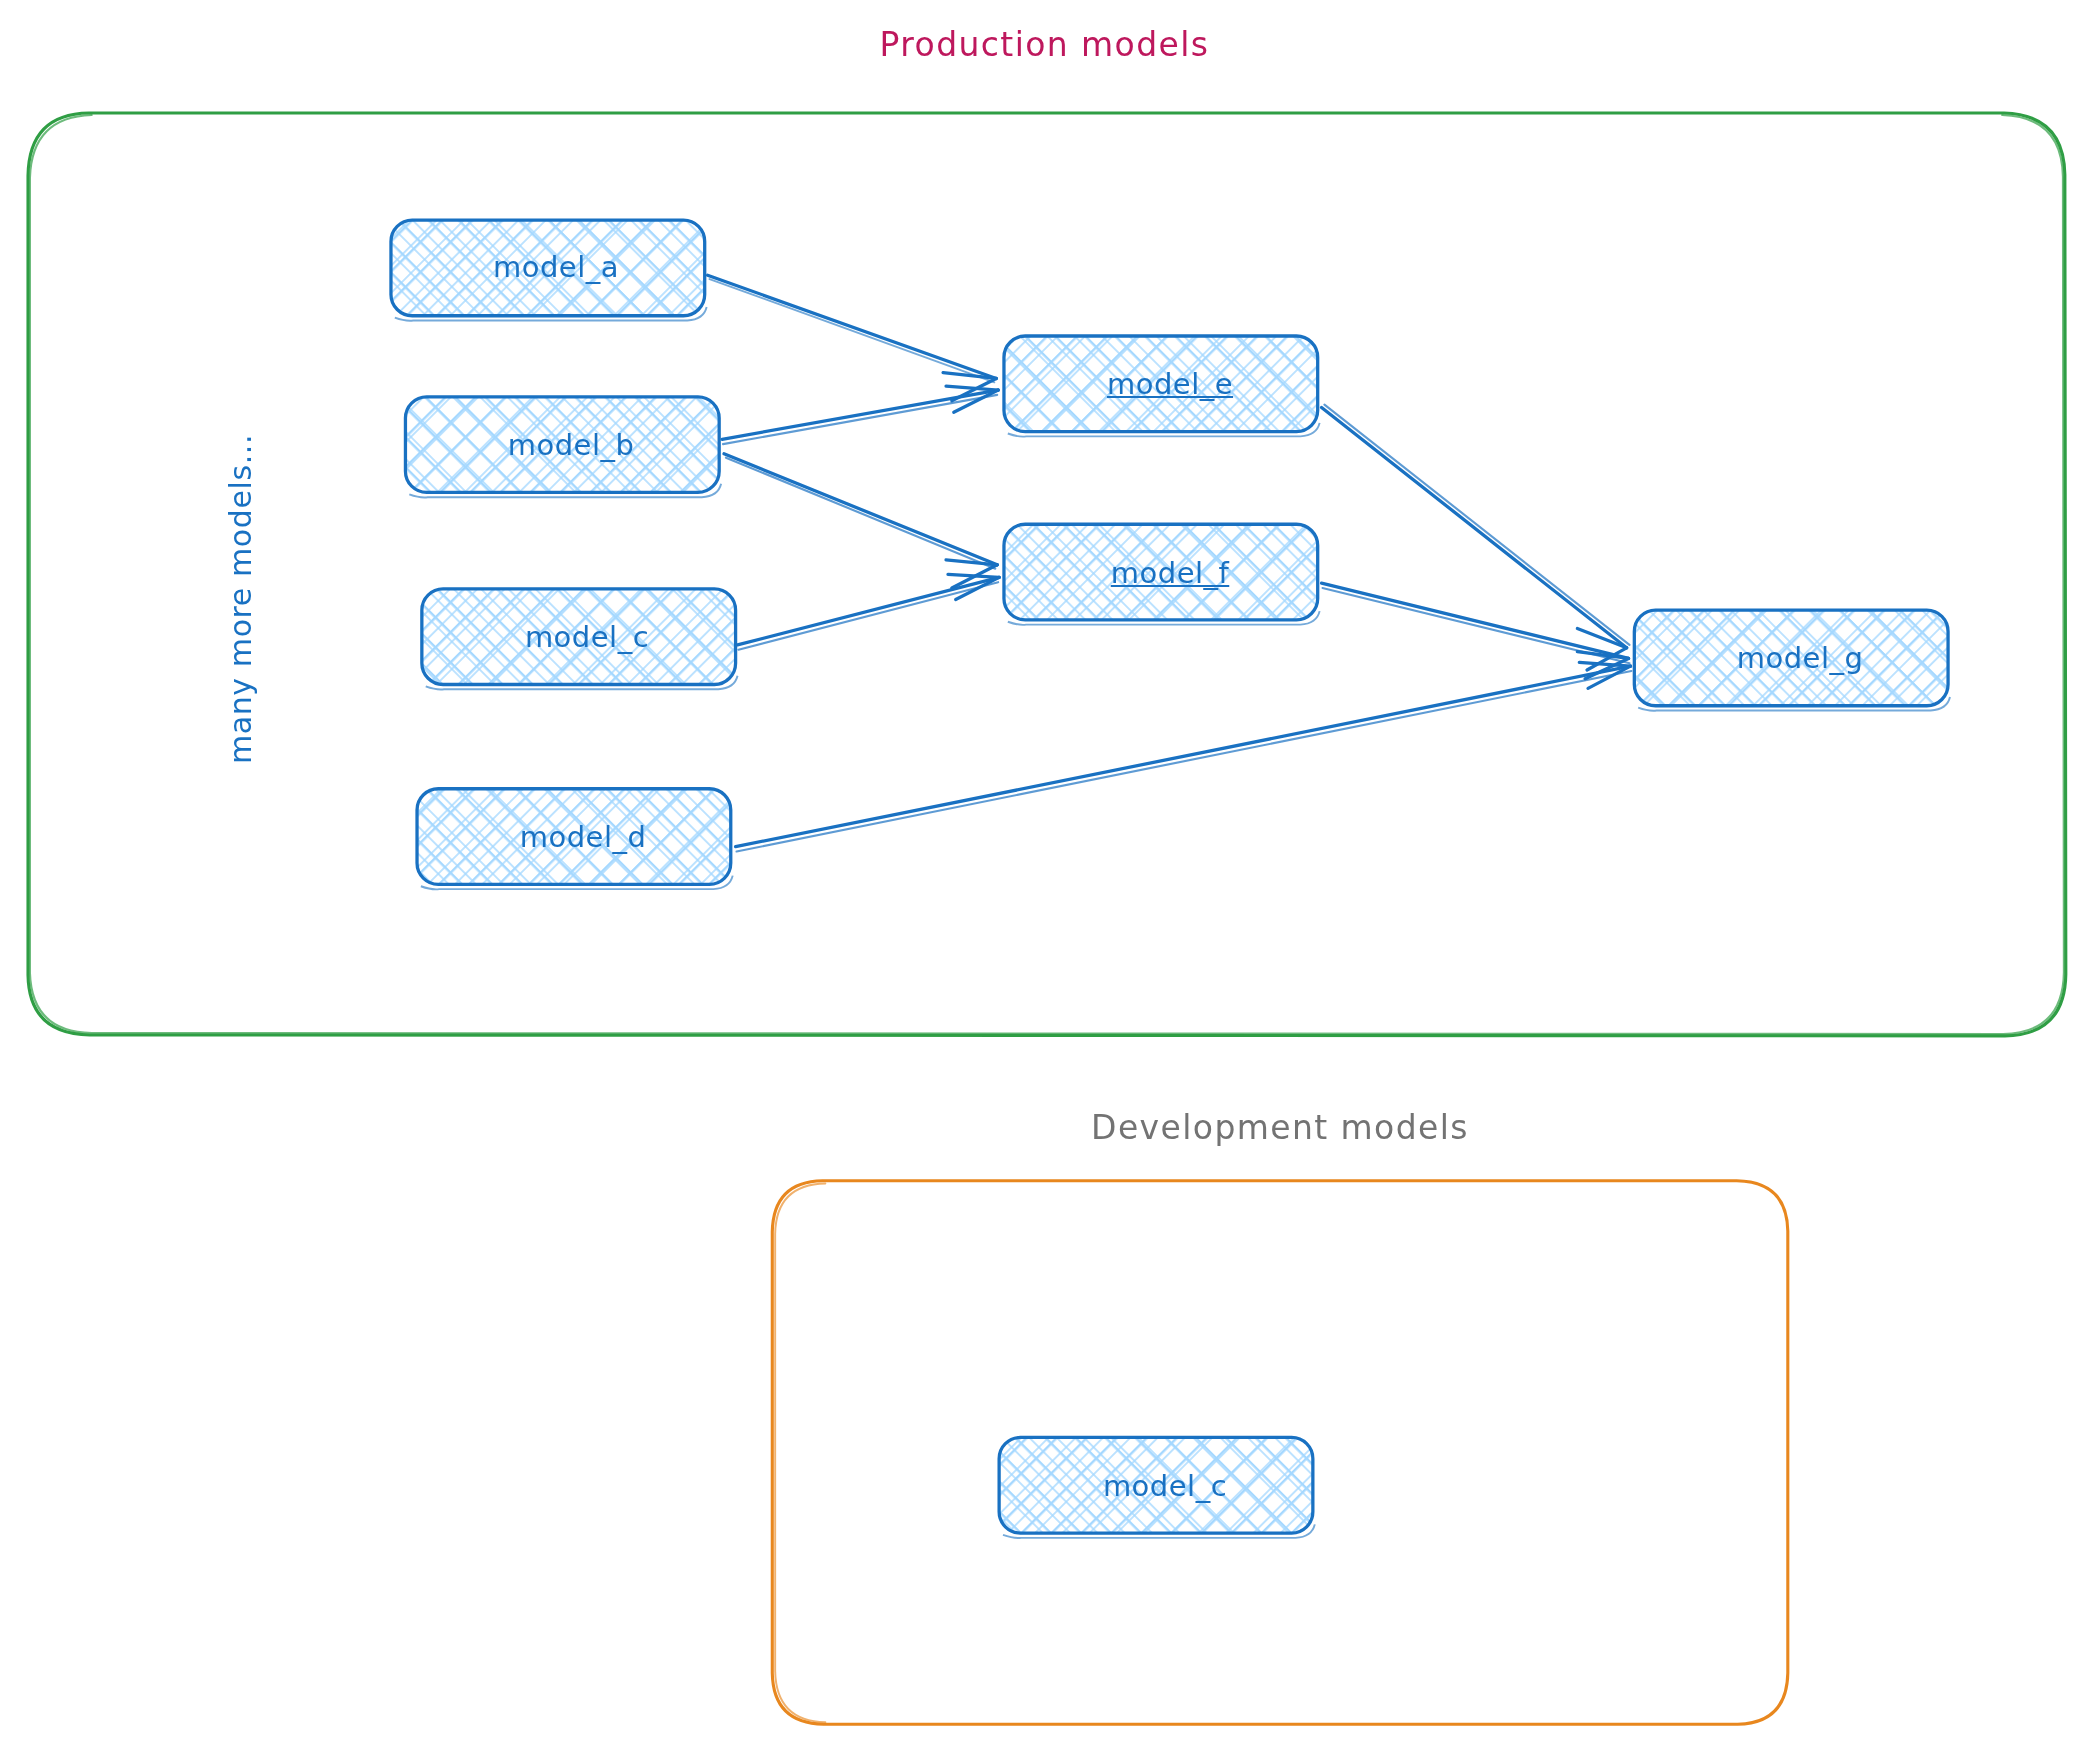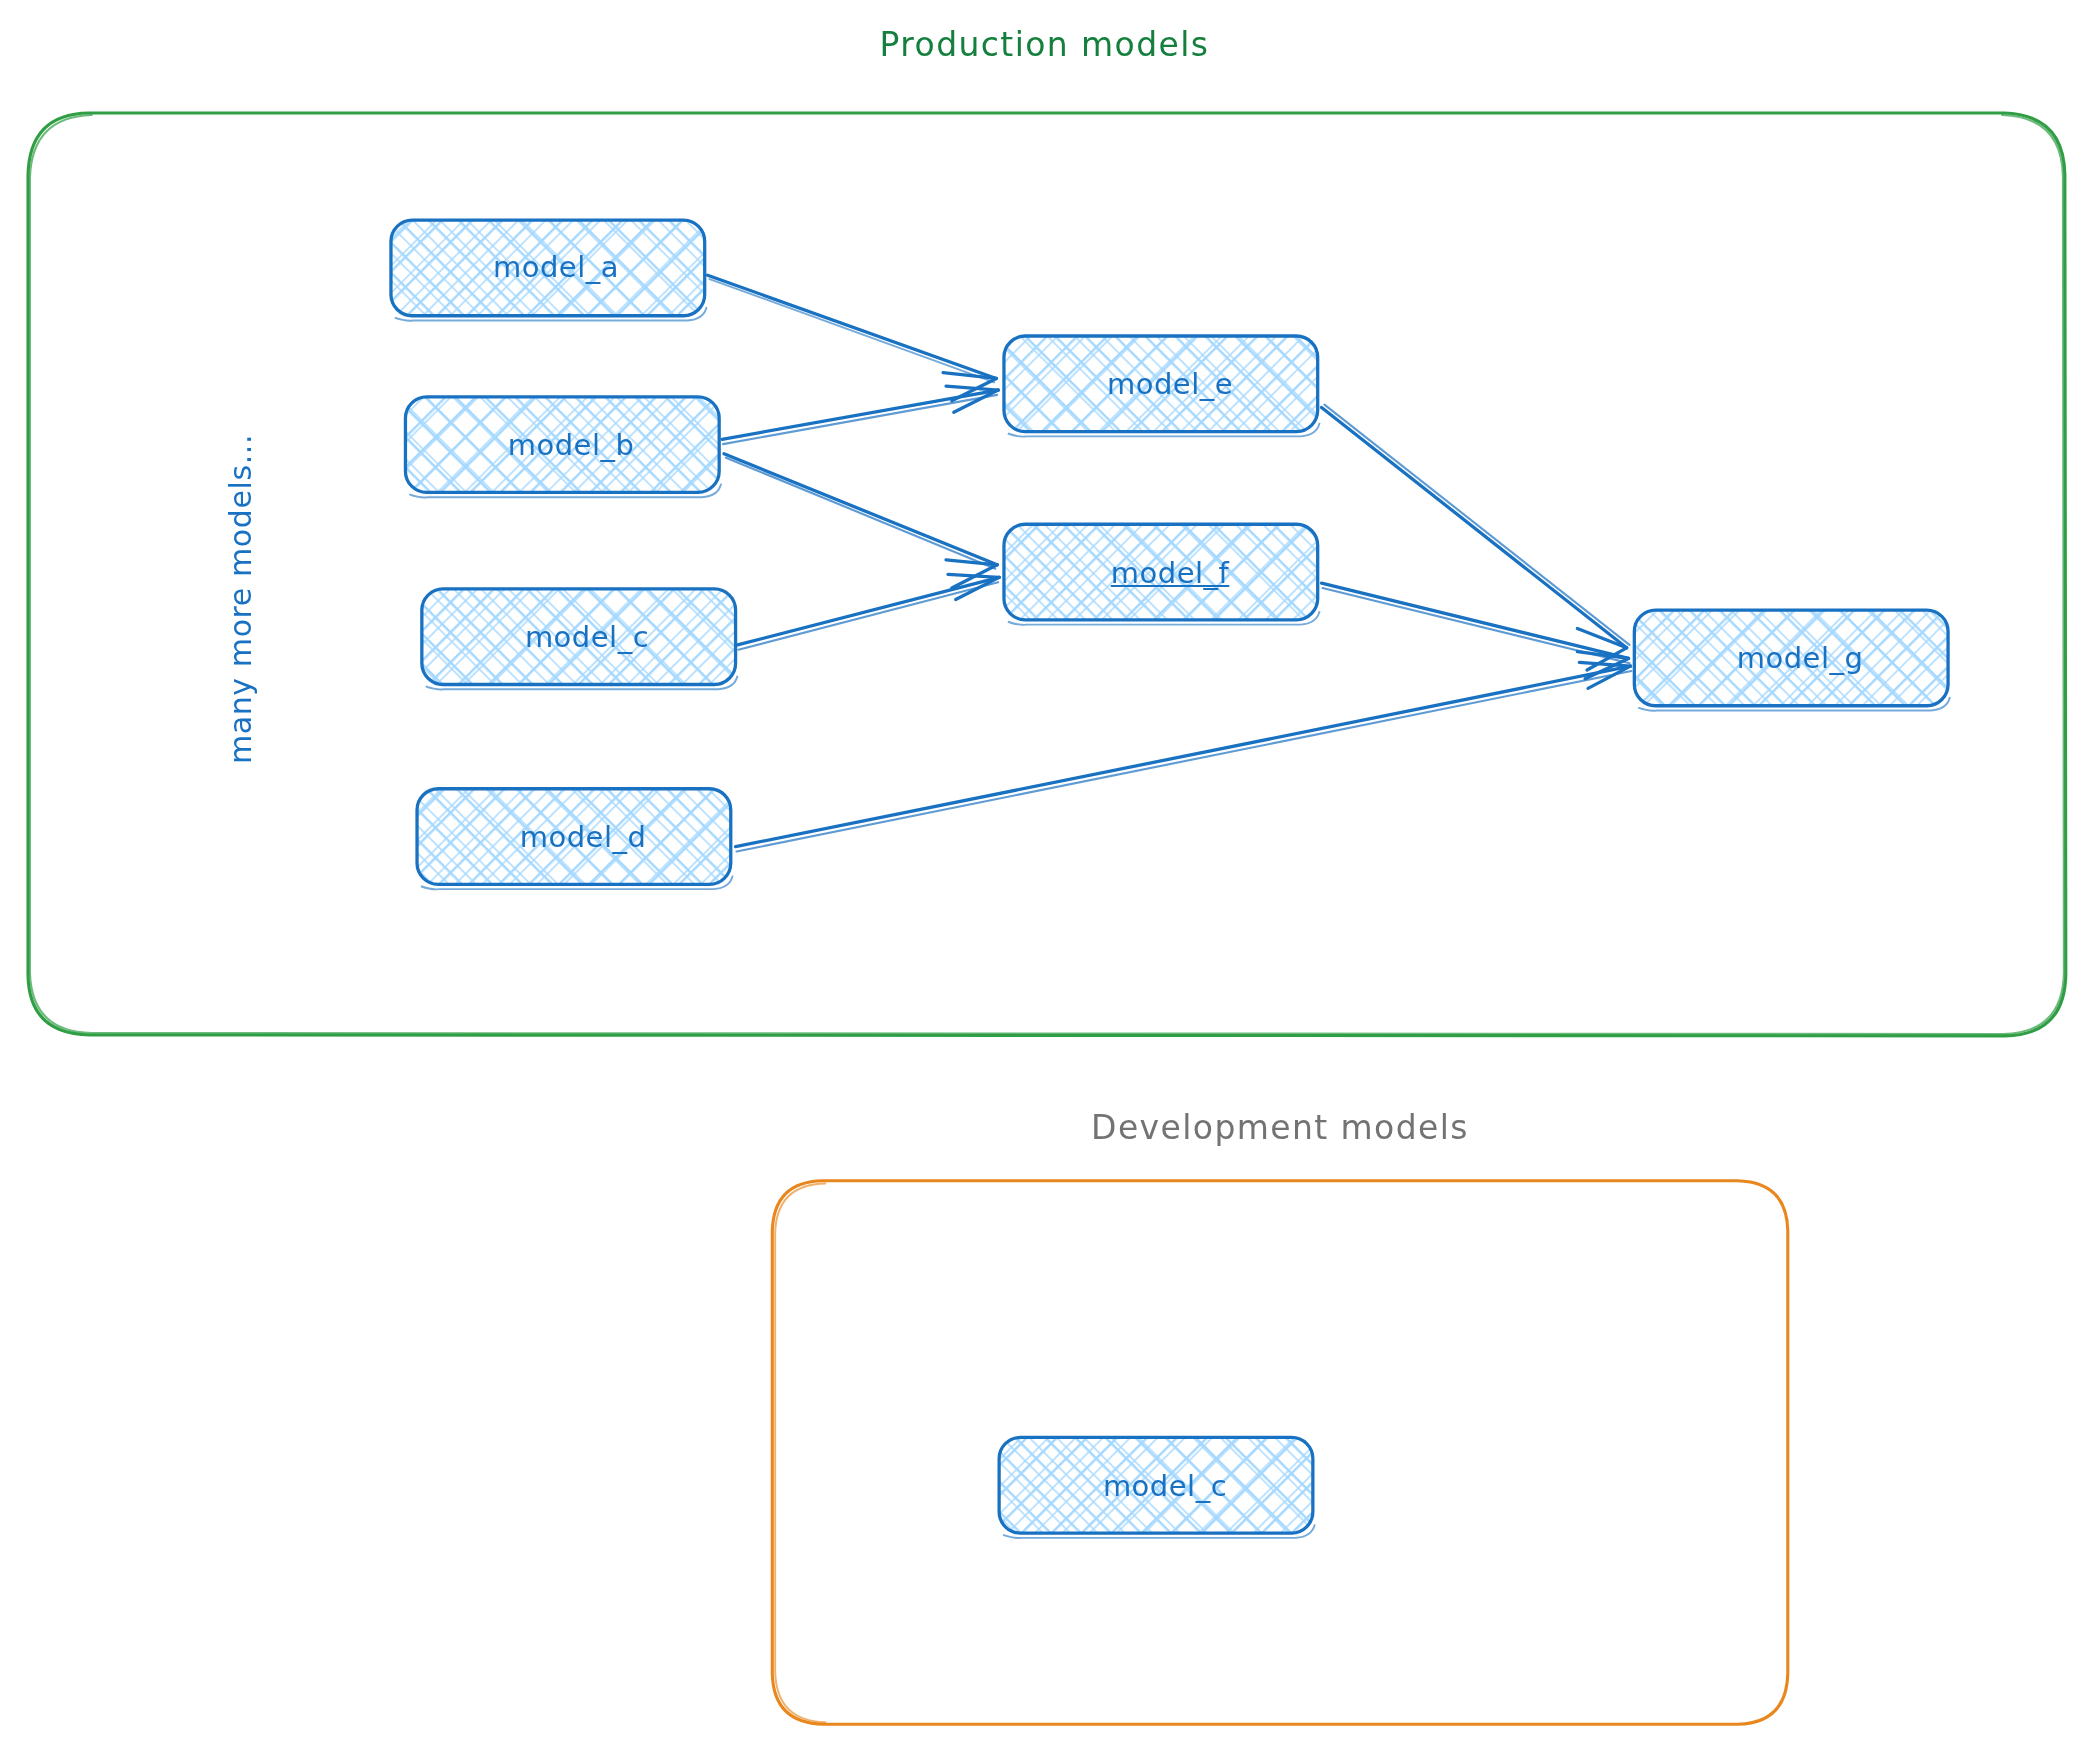--- a/index.html
+++ b/index.html
@@ -25,21 +25,21 @@
     font-family: "DejaVu Sans", sans-serif;
     font-size: 33px;
     letter-spacing: 1.4px;
     white-space: nowrap;
     user-select: none;
   }
   #prod-label {
     left: 0; right: 0;
     top: 25px;
     text-align: center;
-    color: #15803d;
+    color: #be185d;
   }
   #dev-label {
     left: 772px;
     width: 1016px;
     top: 1108px;
     text-align: center;
     color: #737373;
   }
   .node-label {
     position: absolute;
@@ -207,17 +207,17 @@
 <div class="grp-label" id="prod-label">Production models</div>
 
 <div class="grp-label" id="dev-label">Development models</div>
 
 <div id="side-note">many more models...</div>
 
 <div class="node-label" style="left:547px; top:267px;">model_a</div>
 <div class="node-label" style="left:562px; top:445px;text-align:right;">model_b</div>
 <div class="node-label" style="left:578px; top:637px;">model_c</div>
 <div class="node-label" style="left:574px; top:837px;">model_d</div>
-<div class="node-label" style="left:1161px; top:384px;">model_e</div>
+<div class="node-label" style="left:1161px; top:384px;text-decoration:underline;">model_e</div>
 <div class="node-label" style="left:1161px; top:573px;text-decoration:underline;">model_f</div>
 <div class="node-label" style="left:1791px; top:658px;">model_g</div>
 <div class="node-label" style="left:1156px; top:1486px;">model_c</div>
 
 
 </body></html>

